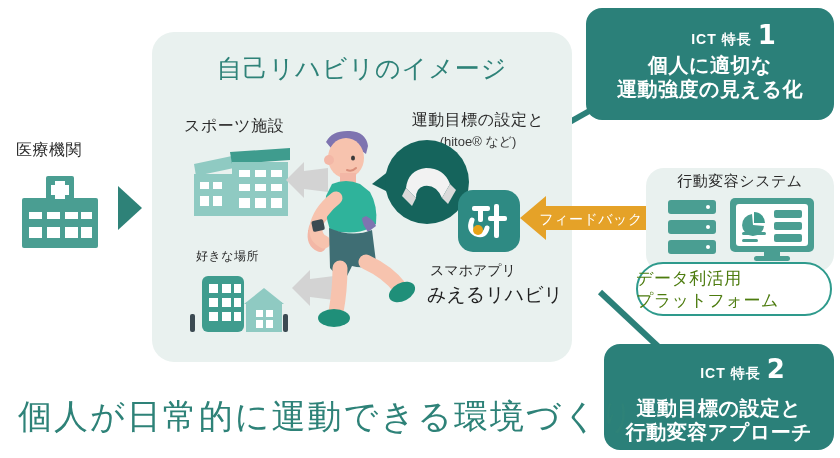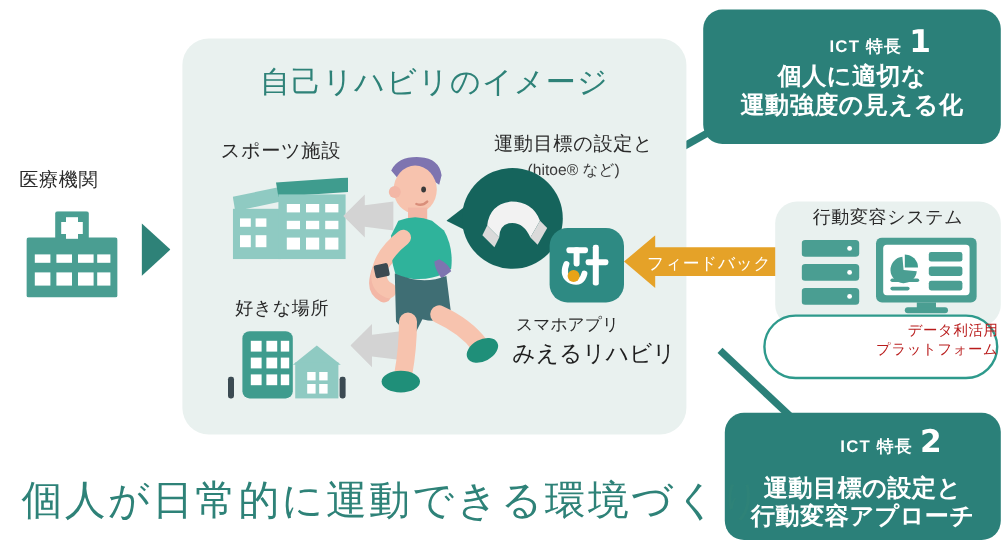--- a/index.html
+++ b/index.html
@@ -53,21 +53,21 @@
     font-size: 16px;
     color: #2a2a2a;
     font-weight: 500;
     letter-spacing: 0.5px;
   }
   #sports-icon { left: 194px; top: 148px; }
 
   
   #place-label {
     left: 196px; top: 248px;
-    font-size: 15px;
+    font-size: 12px;
     color: #2a2a2a;
     font-weight: 500;
     letter-spacing: 0.5px;
   }
   #place-icon { left: 186px; top: 274px; }
 
   
   #grey-arrow-top { left: 286px; top: 160px; }
   #grey-arrow-bottom { left: 292px; top: 268px; }
 
@@ -187,24 +187,24 @@
     left: 636px; top: 262px;
     width: 196px; height: 54px;
     border: 2px solid #2e9a8c;
     border-radius: 28px;
     background: #ffffff;
     box-sizing: border-box;
   }
   #platform-text {
     left: 636px; top: 268px;
     width: 196px;
-    text-align: right;
-    font-size: 12px;
+    text-align: left;
+    font-size: 17px;
     line-height: 1.3;
-    color: #b91c1c;
+    color: #4d7c0f;
     letter-spacing: 0.5px;
   }
 
   
   #headline {
     left: 18px; top: 394px;
     font-size: 34px;
     color: #2e8278;
     letter-spacing: 2px;
     font-weight: 500;

